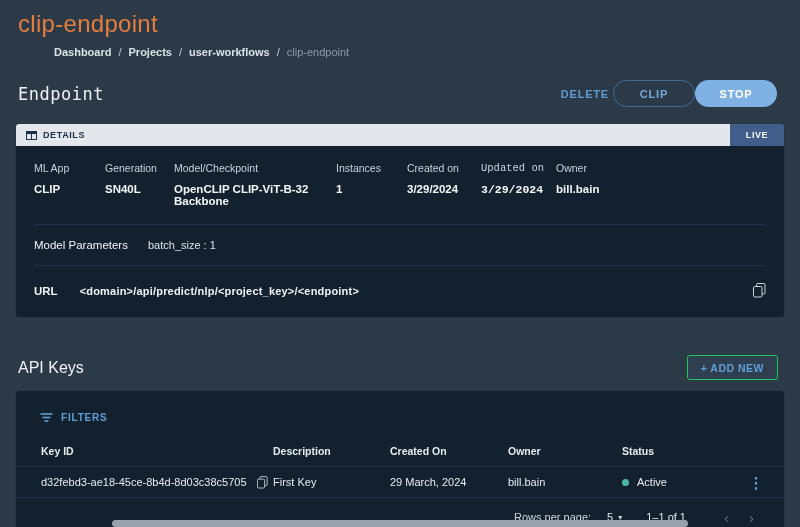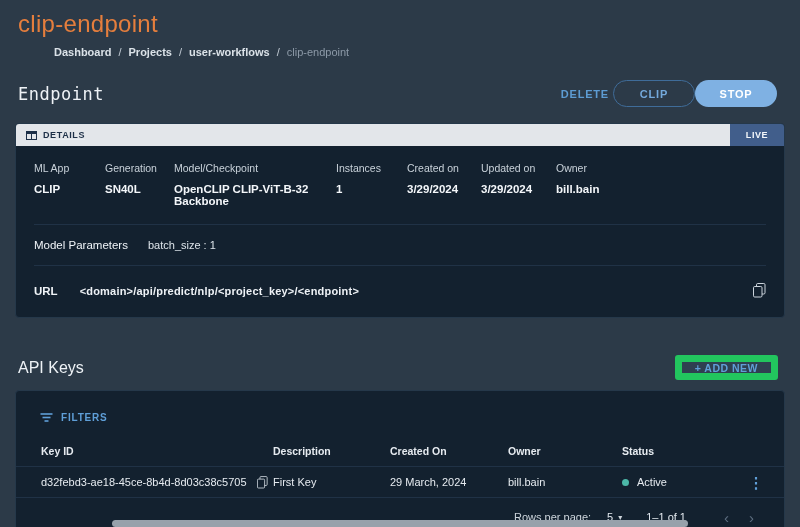--- a/index.html
+++ b/index.html
@@ -30,38 +30,38 @@
   .details-bar-left { flex:1; background:#e3e6ea; display:flex; align-items:center; padding-left:10px; gap:6px;text-decoration:underline; }
   .details-bar-label { font-size:9px; font-weight:bold; color:#1d3048; letter-spacing:0.6px; }
   .live-badge { width:54px; background:#415e8b; display:flex; align-items:center; justify-content:center; font-size:9px; font-weight:bold; color:#f2f6fa; letter-spacing:0.6px; }
 
   .fields-row { display:flex; padding:16px 18px 17px 18px; }
   .field { display:flex; flex-direction:column; gap:9px; }
   .field .f-label { font-size:10.5px; color:#c9d2da; }
   .field .f-value { font-size:11.5px; font-weight:bold; color:#f4f7fa; }
   .field:nth-child(1){ width:71px; } .field:nth-child(2){ width:69px; }
   .field:nth-child(3){ width:162px; } .field:nth-child(4){ width:71px; }
-  .field:nth-child(5){ width:74px; } .field:nth-child(6){ width:75px; }
+  .field:nth-child(5){ width:74px; } .field:nth-child(6){ width:75px;font-family:Liberation Mono, monospace; }
   .field:nth-child(7){ flex:1; }
 
   .divider { height:1px; background:#203246; margin:0 18px; }
 
   .mp-row { display:flex; align-items:center; padding:14px 18px; gap:20px; }
   .mp-label { font-size:11.5px; font-weight:normal; color:#f0f4f8; }
   .mp-value { font-size:11px; color:#dde4ea; }
 
   .url-row { display:flex; align-items:center; padding:13px 14px 15px 18px; gap:22px; }
   .url-label { font-size:11.5px; font-weight:bold; color:#f0f4f8; }
   .url-value { font-size:11px; font-weight:bold; color:#eef2f6; letter-spacing:0.2px; }
   .icon-btn { margin-left:auto; background:none; border:none; cursor:pointer; padding:4px; display:flex; align-items:center; }
 
   
   .apikeys-row { display:flex; justify-content:space-between; align-items:center; margin-top:37px; padding:0 22px 0 18px; }
   .apikeys-title { font-size:16px; color:#eef2f6; font-weight:normal; }
-  .btn-addnew { height:25px; padding:0 13px; background:#2f3f50; border:7px solid #22c55e; border-radius:3px; color:#5f9fd8; font-size:10.5px; font-weight:bold; letter-spacing:0.5px; cursor:pointer; font-family:"Liberation Sans", sans-serif; }
+  .btn-addnew { height:25px; padding:0 13px; background:#2f3f50; border:1px solid #22c55e; border-radius:3px; color:#5f9fd8; font-size:10.5px; font-weight:bold; letter-spacing:0.5px; cursor:pointer; font-family:"Liberation Sans", sans-serif; }
 
   .apikeys-card { margin:10px 15px 0 15px; background:#13212f; border:1px solid #25384a; border-radius:4px; }
   .filters-row { display:flex; align-items:center; gap:8px; padding:21px 0 12px 24px; cursor:pointer; }
   .filters-label { font-size:10px; font-weight:bold; color:#5f9fd8; letter-spacing:0.8px; }
 
   .tbl-header, .tbl-row { display:flex; align-items:center; padding:0 16px 0 25px; }
   .tbl-header { height:31px; }
   .tbl-row { height:30px; }
   .th { font-size:10.5px; font-weight:bold; color:#e6ebf0; }
   .td { font-size:11px; color:#e6ebf0; }

